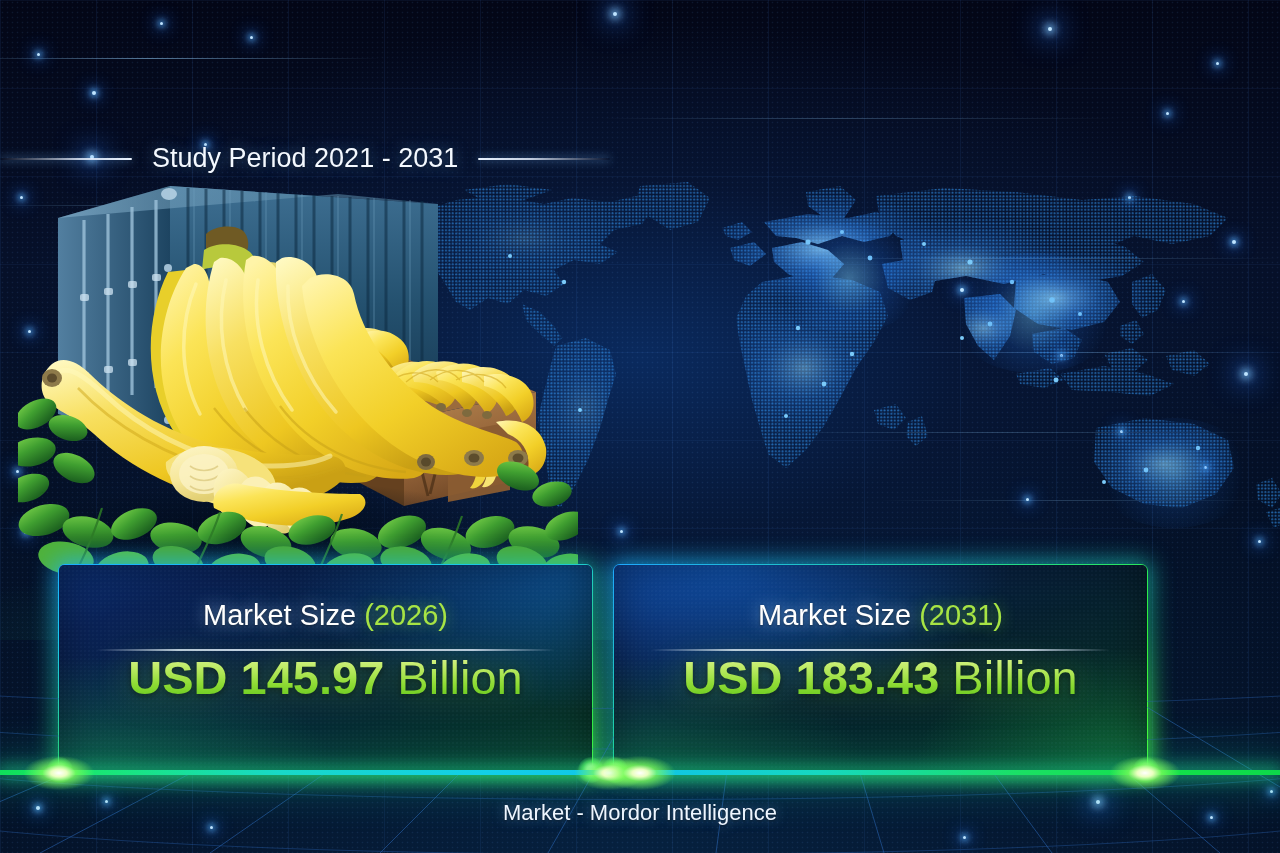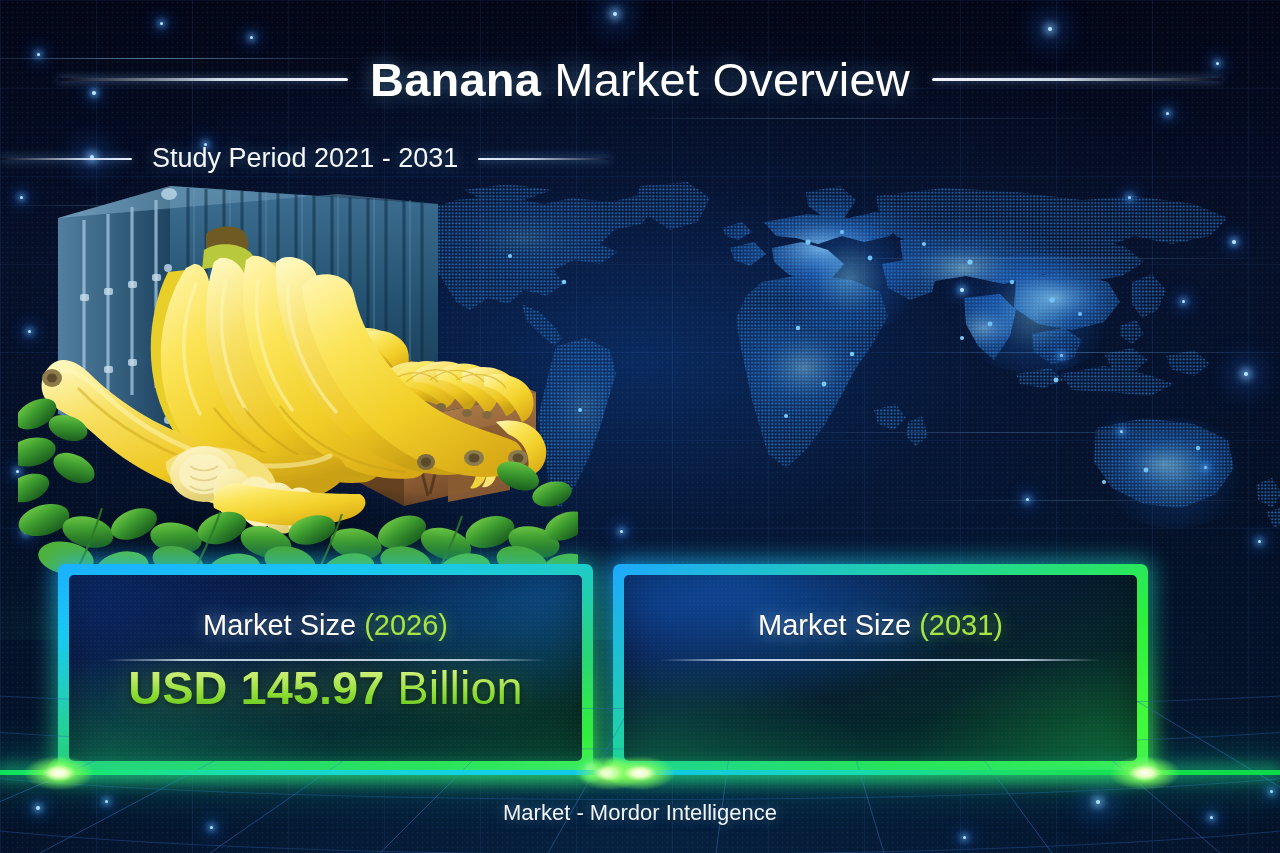--- a/index.html
+++ b/index.html
@@ -118,21 +118,21 @@
 
   
   .cards {
     position:absolute; left:58px; top:564px;
     width:1090px; height:208px;
     display:flex; gap:20px;
   }
   .card {
     position:relative; flex:1;
     border-radius:7px;
-    padding:11px;
+    padding:1px;
   }
   .card .frame {
     position:absolute; inset:0;
     border-radius:7px;
     background:linear-gradient(168deg, #1ab0ff 0%, #19c8f2 22%, #2ad47a 62%, #35f03a 88%, #58ff45 100%);
     filter:blur(0.2px);
   }
   .card.right .frame {
     background:linear-gradient(150deg, #1ea8ff 0%, #1fd2a8 34%, #2ef03c 70%, #4dff3c 100%);
   }
@@ -382,27 +382,20 @@
         <circle cx="176" cy="232" r="2"></circle>
           <circle cx="106" cy="78" r="2"></circle>
         <circle cx="160" cy="104" r="2.2"></circle>
       </g>
     </svg>
     <div class="map-glow" style="left:370px;top:45px;width:150px;height:110px;opacity:.55;"></div>
     <div class="map-glow" style="left:545px;top:75px;width:170px;height:120px;opacity:.5;"></div>
     <div class="map-glow" style="left:690px;top:240px;width:160px;height:110px;opacity:.35;"></div>
   </div>
 
-  <div class="title-row">
-    <div class="title-line"></div>
-    <h1 class="title">
-      <span class="strong">Banana</span><span> Market Overview</span>
-    </h1>
-    <div class="title-line right"></div>
-  </div>
 
   <div class="sub-row">
     <div class="sub-line"></div>
     <div class="subtitle">Study Period 2021 - 2031</div>
     <div class="sub-line right"></div>
   </div>
 
   <div class="illus">
     <svg viewBox="0 0 560 400" aria-hidden="true">
       <defs>
@@ -728,20 +721,21 @@
       <div class="corner-spark" style="left:-11px;bottom:-11px;"></div>
       <div class="corner-spark" style="right:-11px;bottom:-11px;"></div>
     </div>
 
     <div class="card right">
       <div class="glow-outer"></div>
       <div class="frame"></div>
       <div class="inner">
         <div class="card-title"><span>Market Size </span><span class="yr">(2031)</span></div>
         <div class="divider"></div>
+        <div class="card-value"><span>USD 183.43</span><span class="unit"> Billion</span></div>
       </div>
       <div class="corner-spark" style="left:-11px;bottom:-11px;"></div>
       <div class="corner-spark" style="right:-11px;bottom:-11px;"></div>
     </div>
   </div>
 
   <div class="floor">
     <svg viewBox="0 0 1280 180" preserveAspectRatio="none" aria-hidden="true">
       <g stroke="#2f6fc4" stroke-width="1" opacity=".5" fill="none">
         <line x1="300" y1="0" x2="-120" y2="180"></line>

